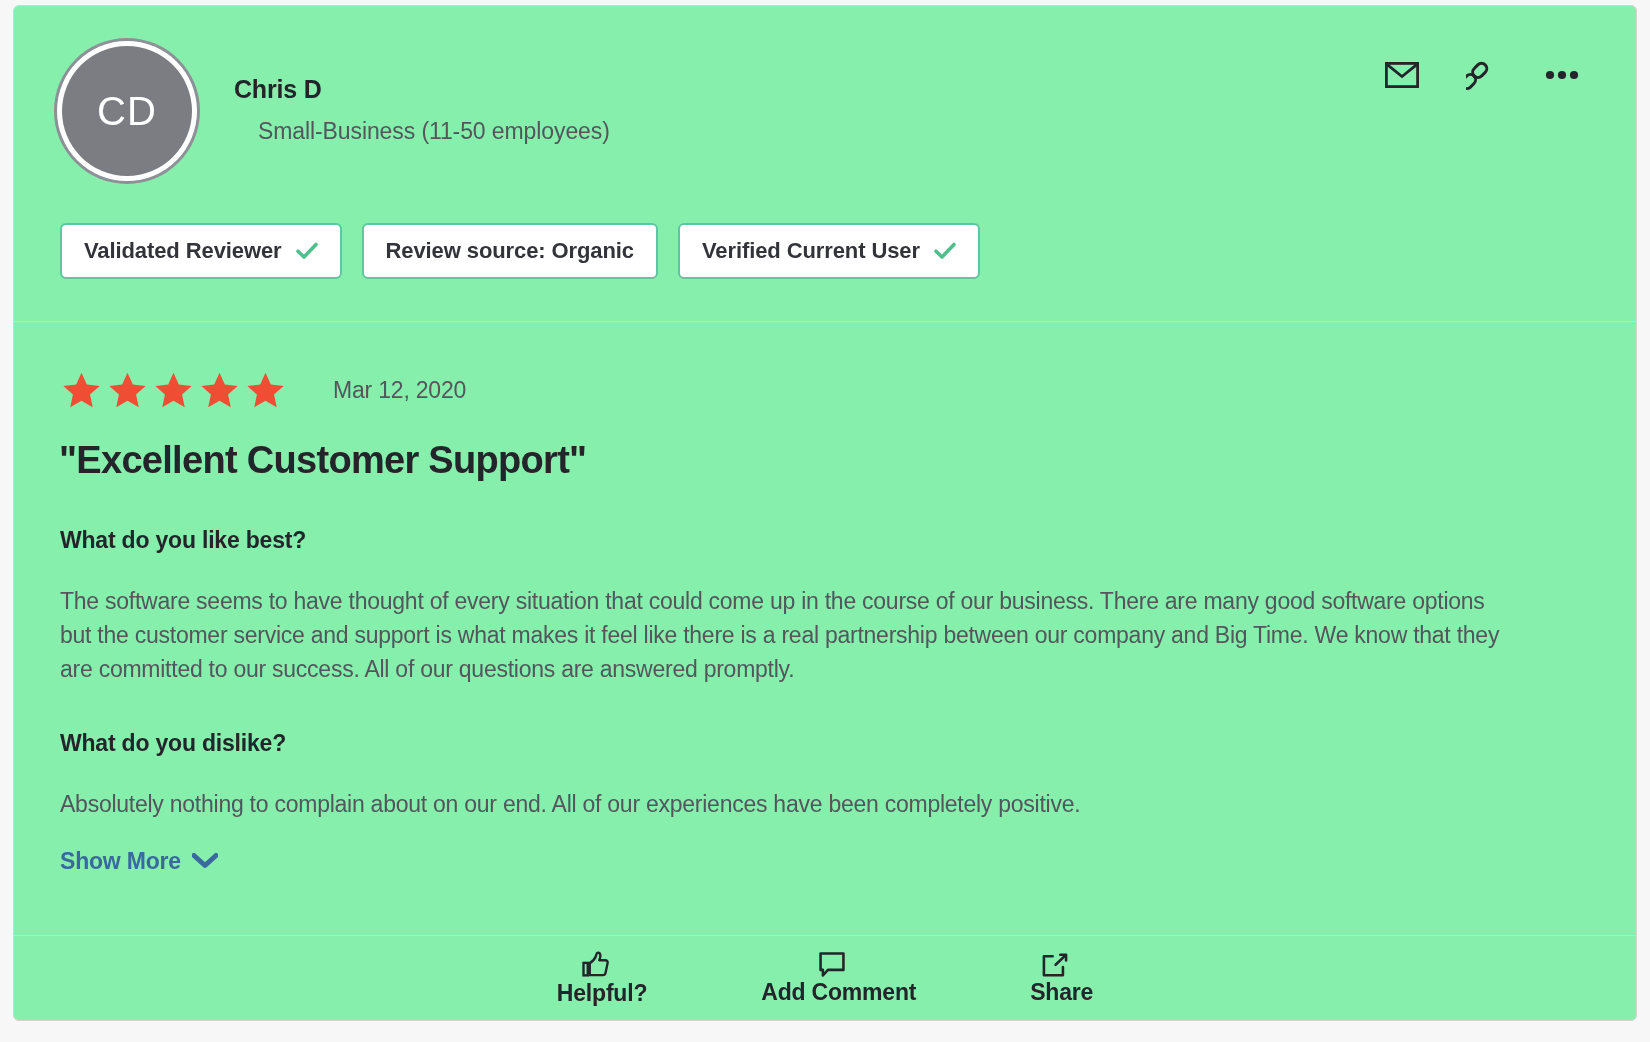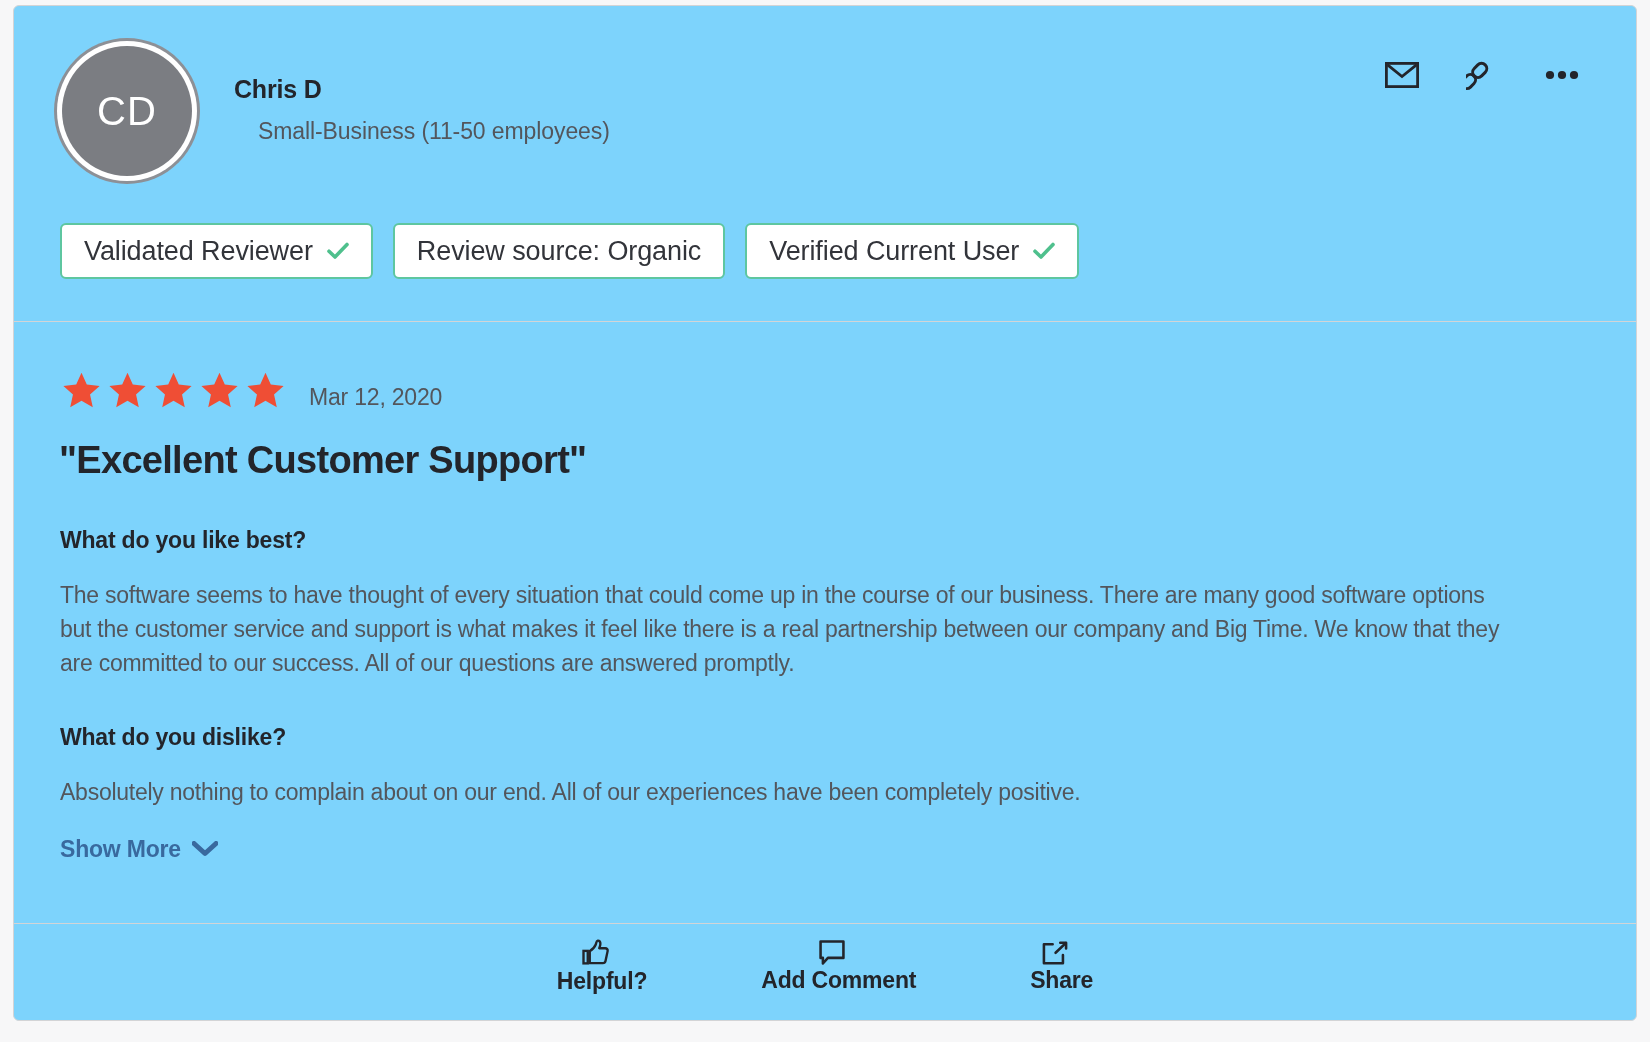--- a/index.html
+++ b/index.html
@@ -14,21 +14,21 @@
     -webkit-font-smoothing: antialiased;
   }
 
   .review-card {
     position: absolute;
     left: 13px;
     top: 5px;
     width: 1624px;
     height: 1016px;
     box-sizing: border-box;
-    background: #7dd3fc;
+    background: #86efac;
     border: 1px solid #d3d4d6;
     border-radius: 6px;
     overflow: hidden;
   }
 
   
   .card-header {
     position: relative;
     padding: 40px 44px 0 44px;
     box-sizing: border-box;
@@ -111,24 +111,25 @@
     height: 56px;
     box-sizing: border-box;
     display: flex;
     align-items: center;
     padding: 0 22px;
     margin-right: 20px;
     background: #ffffff;
     cursor: pointer;
   }
   .badge-label {
-    font-size: 27px;
+    font-size: 22px;
     color: #32343a;
     letter-spacing: -0.1px;
     white-space: nowrap;
+    font-weight: bold;
   }
   .badge-check {
     margin-left: 14px;
     display: flex;
     align-items: center;
   }
 
   .divider {
     height: 1px;
     background: #d3d4d6;
@@ -136,22 +137,23 @@
   }
 
   
   .card-body {
     padding: 48px 44px 0 44px;
     box-sizing: border-box;
   }
 
   .rating-row {
     display: flex;
-    align-items: flex-end;
-    padding-left: 2px;
+    align-items: center;
+    padding-left: 2px;
+    gap: 24px;
   }
   .stars { display: flex; }
   .star { margin-right: 3px; display: block; }
   .review-date {
     margin-left: 19px;
     font-size: 23px;
     color: #53565c;
     letter-spacing: -0.2px;
   }
 
@@ -167,21 +169,21 @@
 
   .qa-question {
     margin-top: 44px;
     padding-left: 2px;
     font-size: 23px;
     font-weight: bold;
     color: #23252b;
     letter-spacing: -0.2px;
   }
   .qa-answer {
-    margin-top: 24px;
+    margin-top: 30px;
     padding-left: 2px;
     font-size: 23px;
     color: #53565c;
     line-height: 1.48;
     letter-spacing: -0.25px;
     max-width: 1440px;
   }
 
   .show-more {
     margin-top: 27px;

